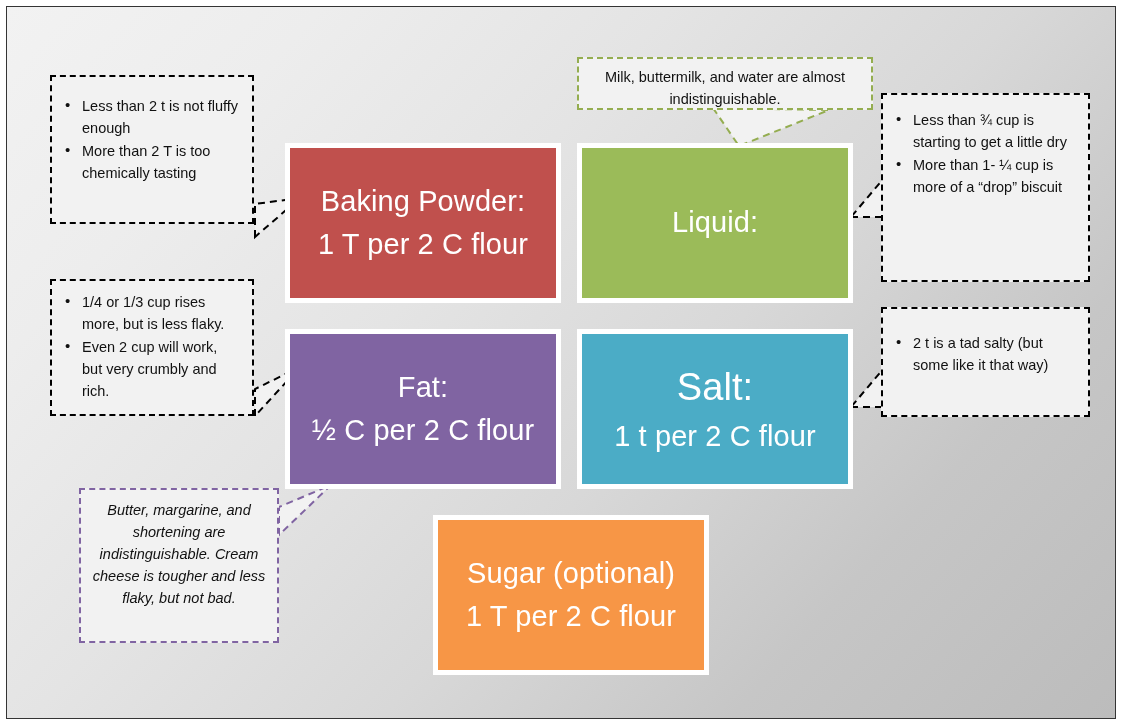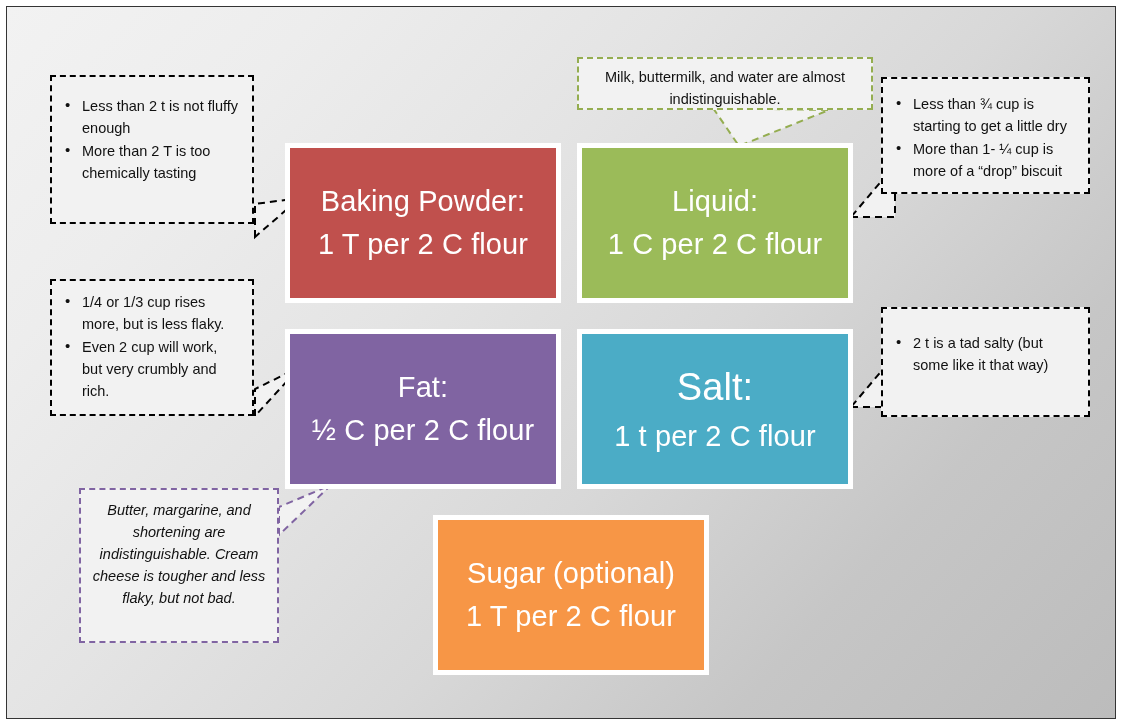--- a/index.html
+++ b/index.html
@@ -99,21 +99,21 @@
   .callout .ctext {
     display: block;
     text-align: center;
     padding: 0 9px;
   }
 
   #callout-baking-powder { left: 43px;  top: 68px;  width: 204px; height: 149px; padding: 18px 4px 0 0; }
   #callout-fat           { left: 43px;  top: 272px; width: 204px; height: 137px; padding: 10px 4px 0 0; }
   #callout-butter        { left: 72px;  top: 481px; width: 200px; height: 155px; padding: 9px 0 0 0; font-style: italic; }
   #callout-liquid        { left: 570px; top: 50px;  width: 296px; height: 53px;  padding: 7px 0 0 0; }
-  #callout-liquid-right  { left: 874px; top: 70px;  width: 209px; height: 117px; padding: 14px 10px 0 0; }
+  #callout-liquid-right  { left: 874px; top: 86px;  width: 209px; height: 189px; padding: 14px 10px 0 0; }
   #callout-salt          { left: 874px; top: 300px; width: 209px; height: 110px; padding: 23px 4px 0 0; }
 
   
   .tail {
     position: absolute;
     overflow: visible;
   }
   .tail path {
     fill: #f2f2f2;
     stroke-width: 2;
@@ -153,21 +153,20 @@
     <path d="M 4 72 L 48 72 L 48 20 Z"></path>
   </svg>
 
   <div class="concept" id="box-baking-powder">
     <span class="l1">Baking Powder:</span>
     <span class="l2">1 T per 2 C flour</span>
   </div>
 
   <div class="concept" id="box-liquid">
     <span class="l1">Liquid:</span>
-    <span class="l2">1 C per 2 C flour</span>
   </div>
 
   <div class="concept" id="box-fat">
     <span class="l1">Fat:</span>
     <span class="l2">½ C per 2 C flour</span>
   </div>
 
   <div class="concept" id="box-salt">
     <span class="l1">Salt:</span>
     <span class="l2">1 t per 2 C flour</span>

